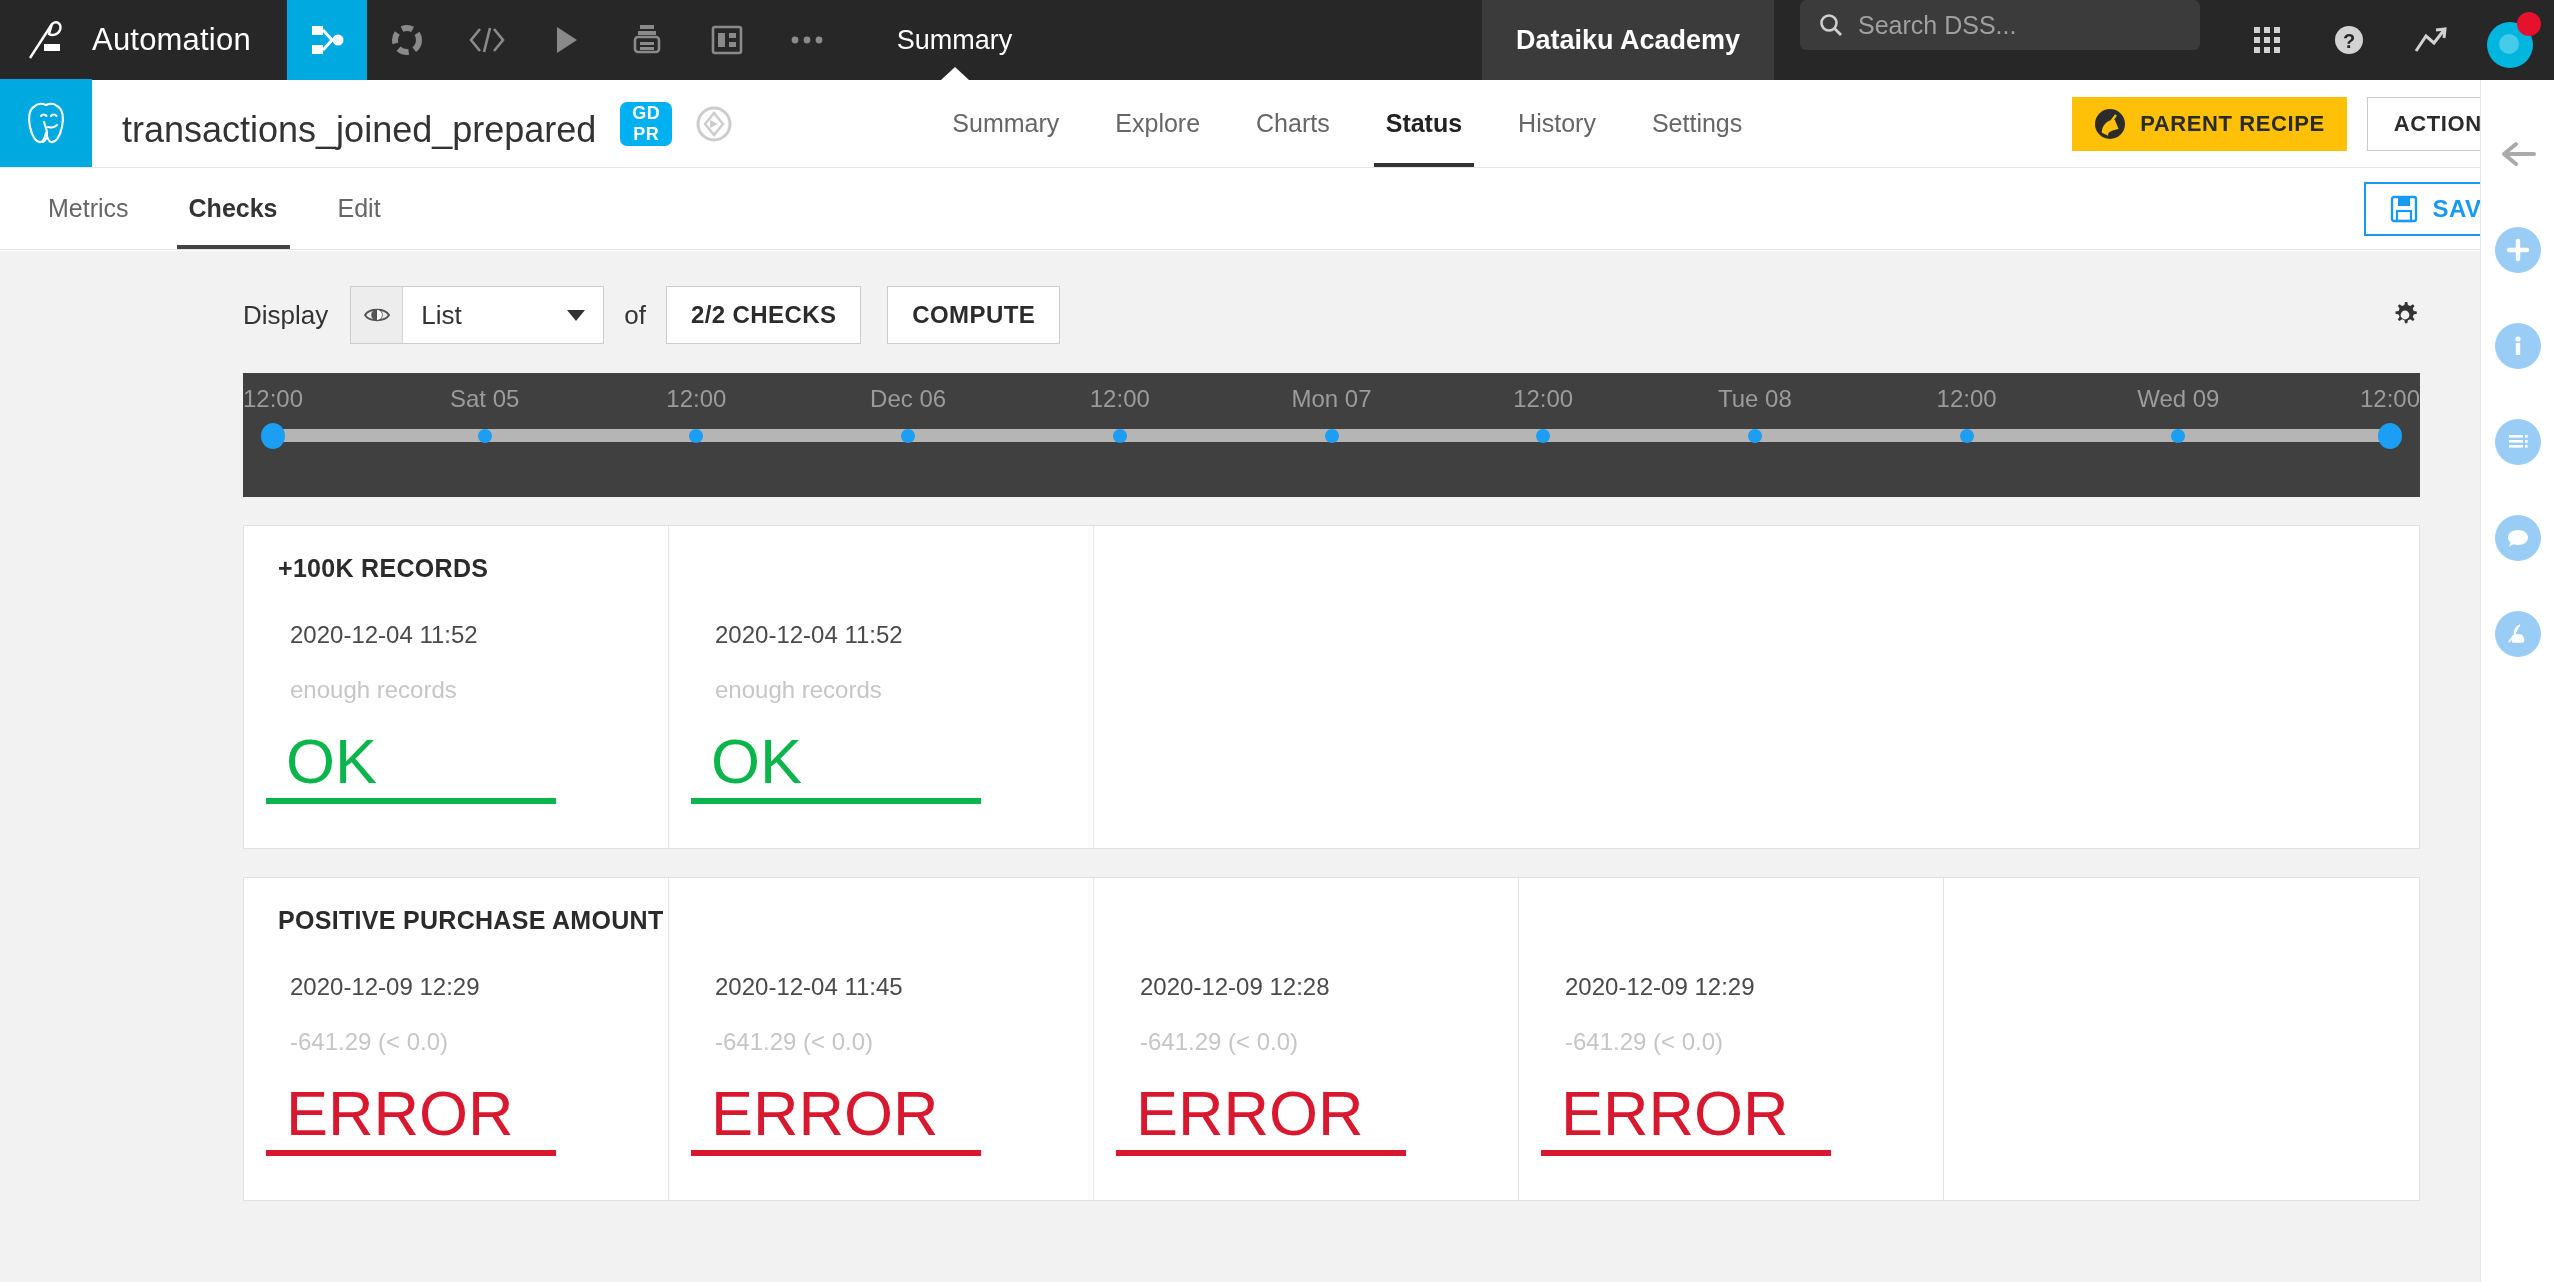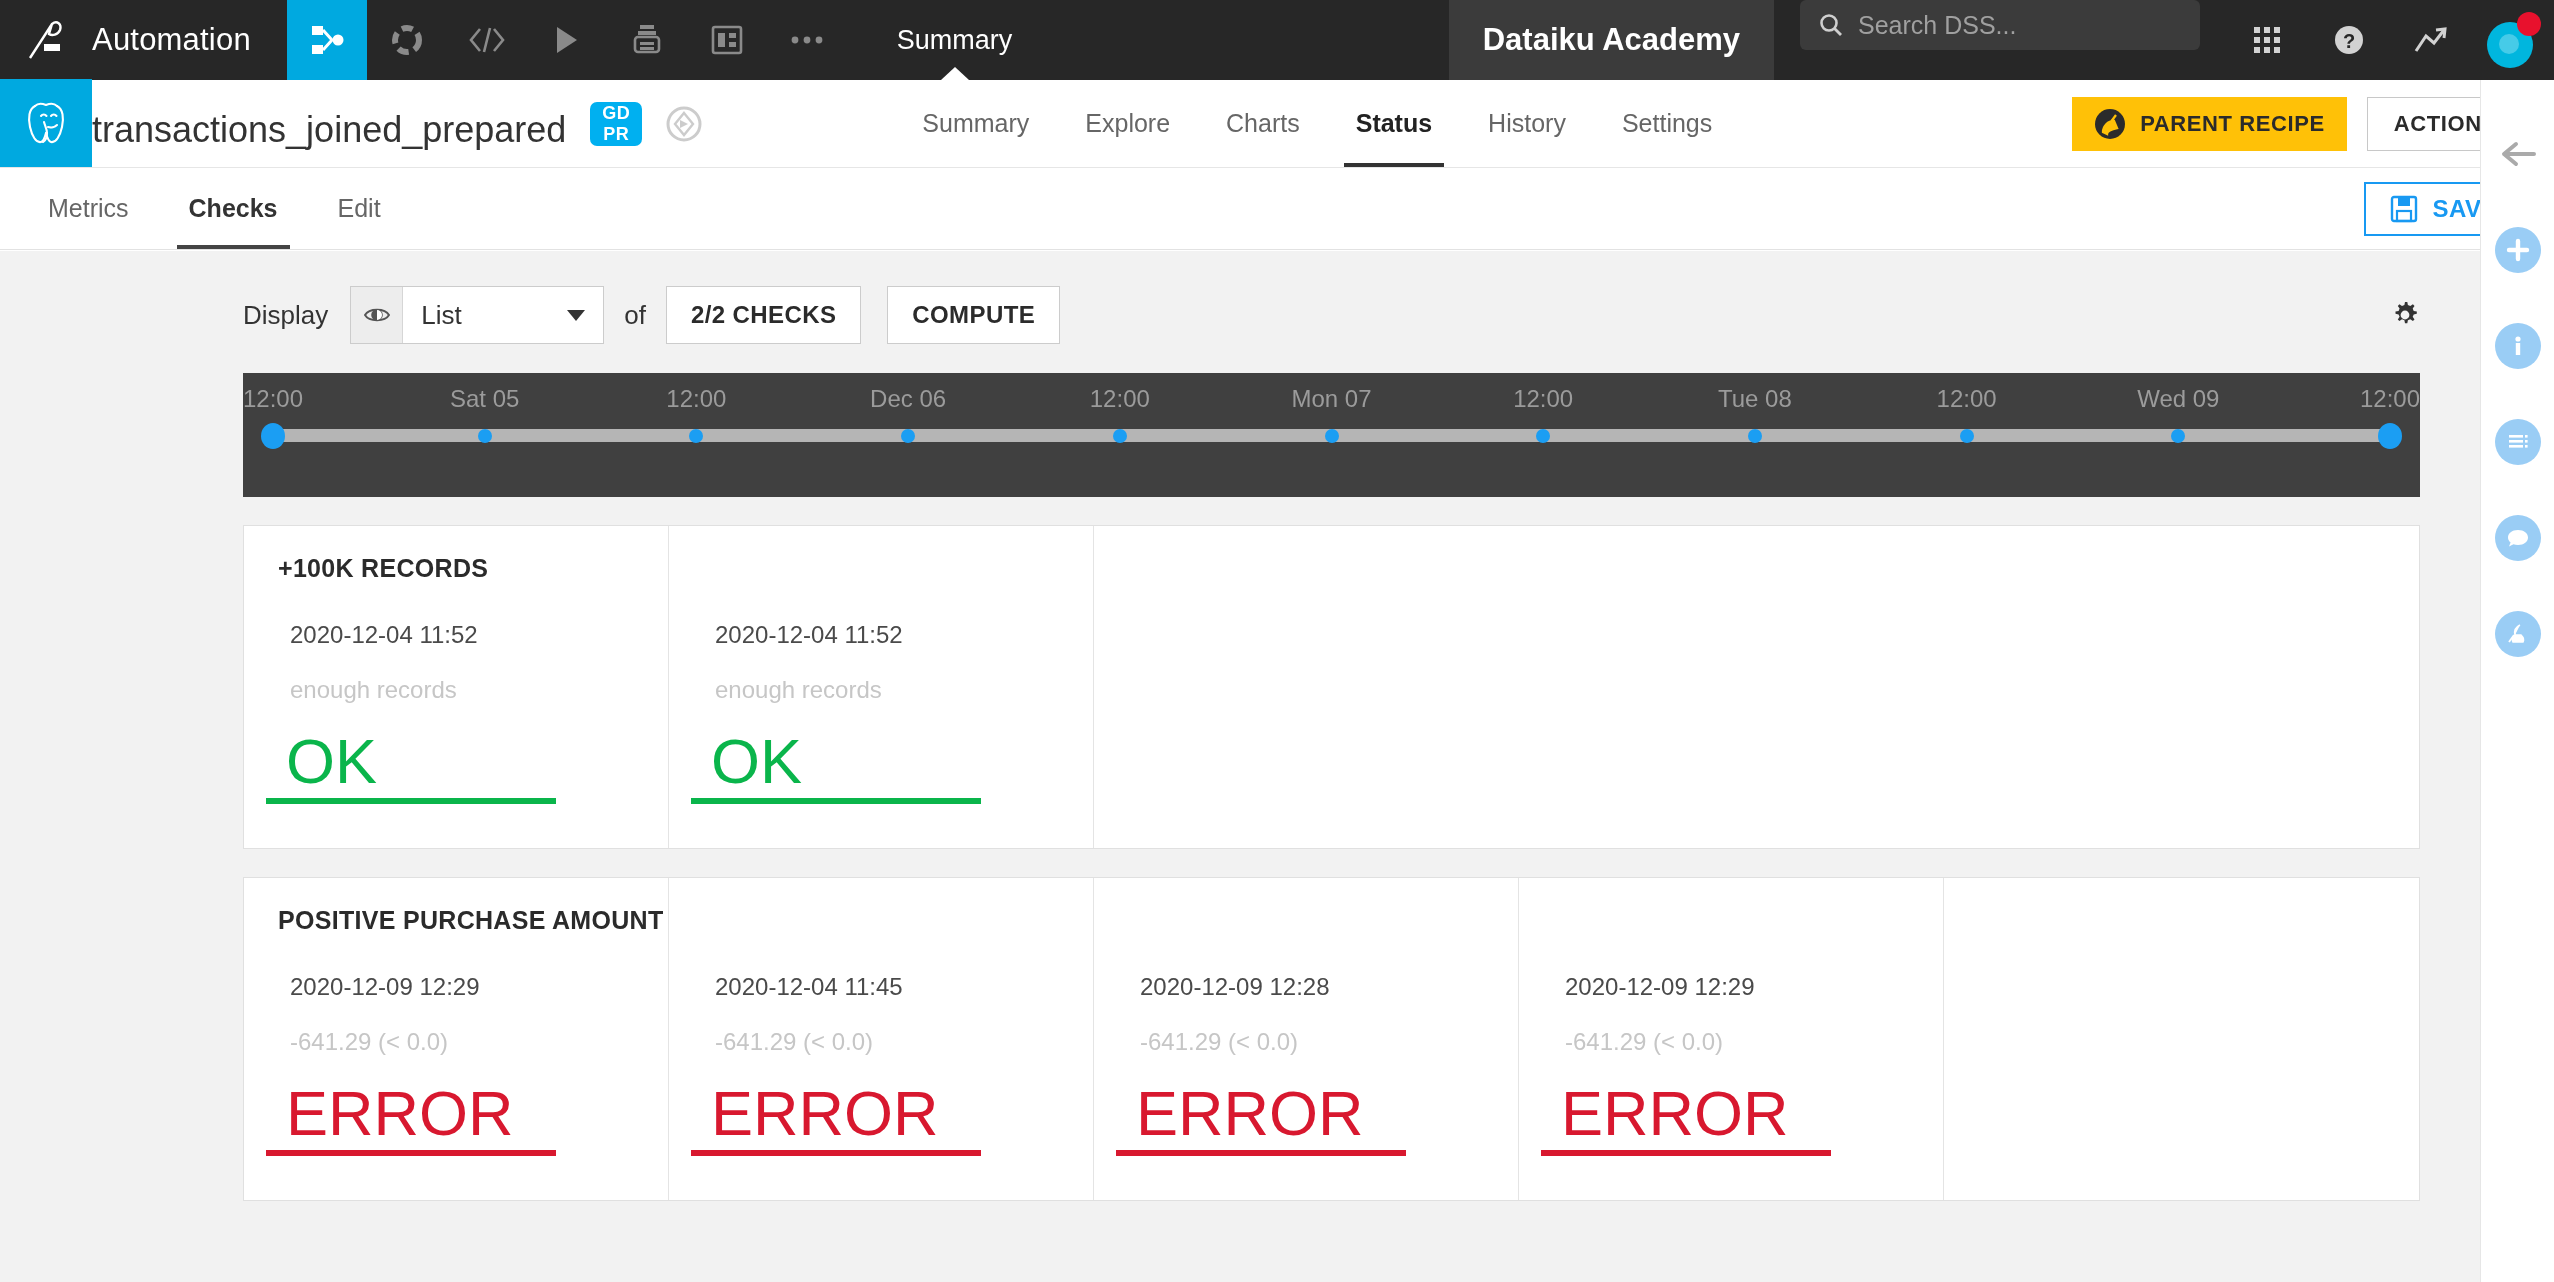--- a/index.html
+++ b/index.html
@@ -39,21 +39,21 @@
   .tb-section .caret-up {
     position: absolute; bottom: 0; left: 50%; transform: translateX(-50%);
     width: 0; height: 0;
     border-left: 14px solid transparent;
     border-right: 14px solid transparent;
     border-bottom: 13px solid #ffffff;
   }
   .tb-spacer { flex: 1; }
   .tb-project {
     display: flex; align-items: center; padding: 0 34px;
-    background: #3b3b3b; color: #ffffff; font-size: 31px; font-weight: 600;
+    background: #3b3b3b; color: #ffffff; font-size: 27px; font-weight: 600;
   }
   .tb-search {
     display: flex; align-items: center;
     background: #3b3b3b; border-radius: 6px;
     height: 50px; width: 400px; margin: 0 26px;
     padding: 0 18px;
   }
   .tb-search .ph {
     color: #a0a0a0; font-size: 25px; margin-left: 14px;
   }
@@ -88,21 +88,21 @@
     background: #ffffff; border-bottom: 1px solid #e6e6e6;
     position: relative;
   }
   .ds-typeicon {
     width: 92px; background: #00A9E0;
     display: flex; align-items: center; justify-content: center;
   }
   .ds-title {
     display: flex; align-items: center;
     font-size: 36px; color: #333333; font-weight: 400;
-    white-space: nowrap; margin-top: 12px;
+    padding-left: 30px; white-space: nowrap; margin-top: 12px;
   }
   .ds-gdpr {
     width: 52px; height: 44px; border-radius: 7px; background: #00b0f0;
     color: #fff; font-size: 18px; font-weight: 700; line-height: 21px;
     text-align: center; margin-left: 24px; align-self: center;
     padding-top: 1px; letter-spacing: .5px;
   }
   .ds-compass { margin-left: 22px; align-self: center; display:flex; }
   .ds-tabs {
     display: flex; align-items: stretch; margin-left: 190px;

